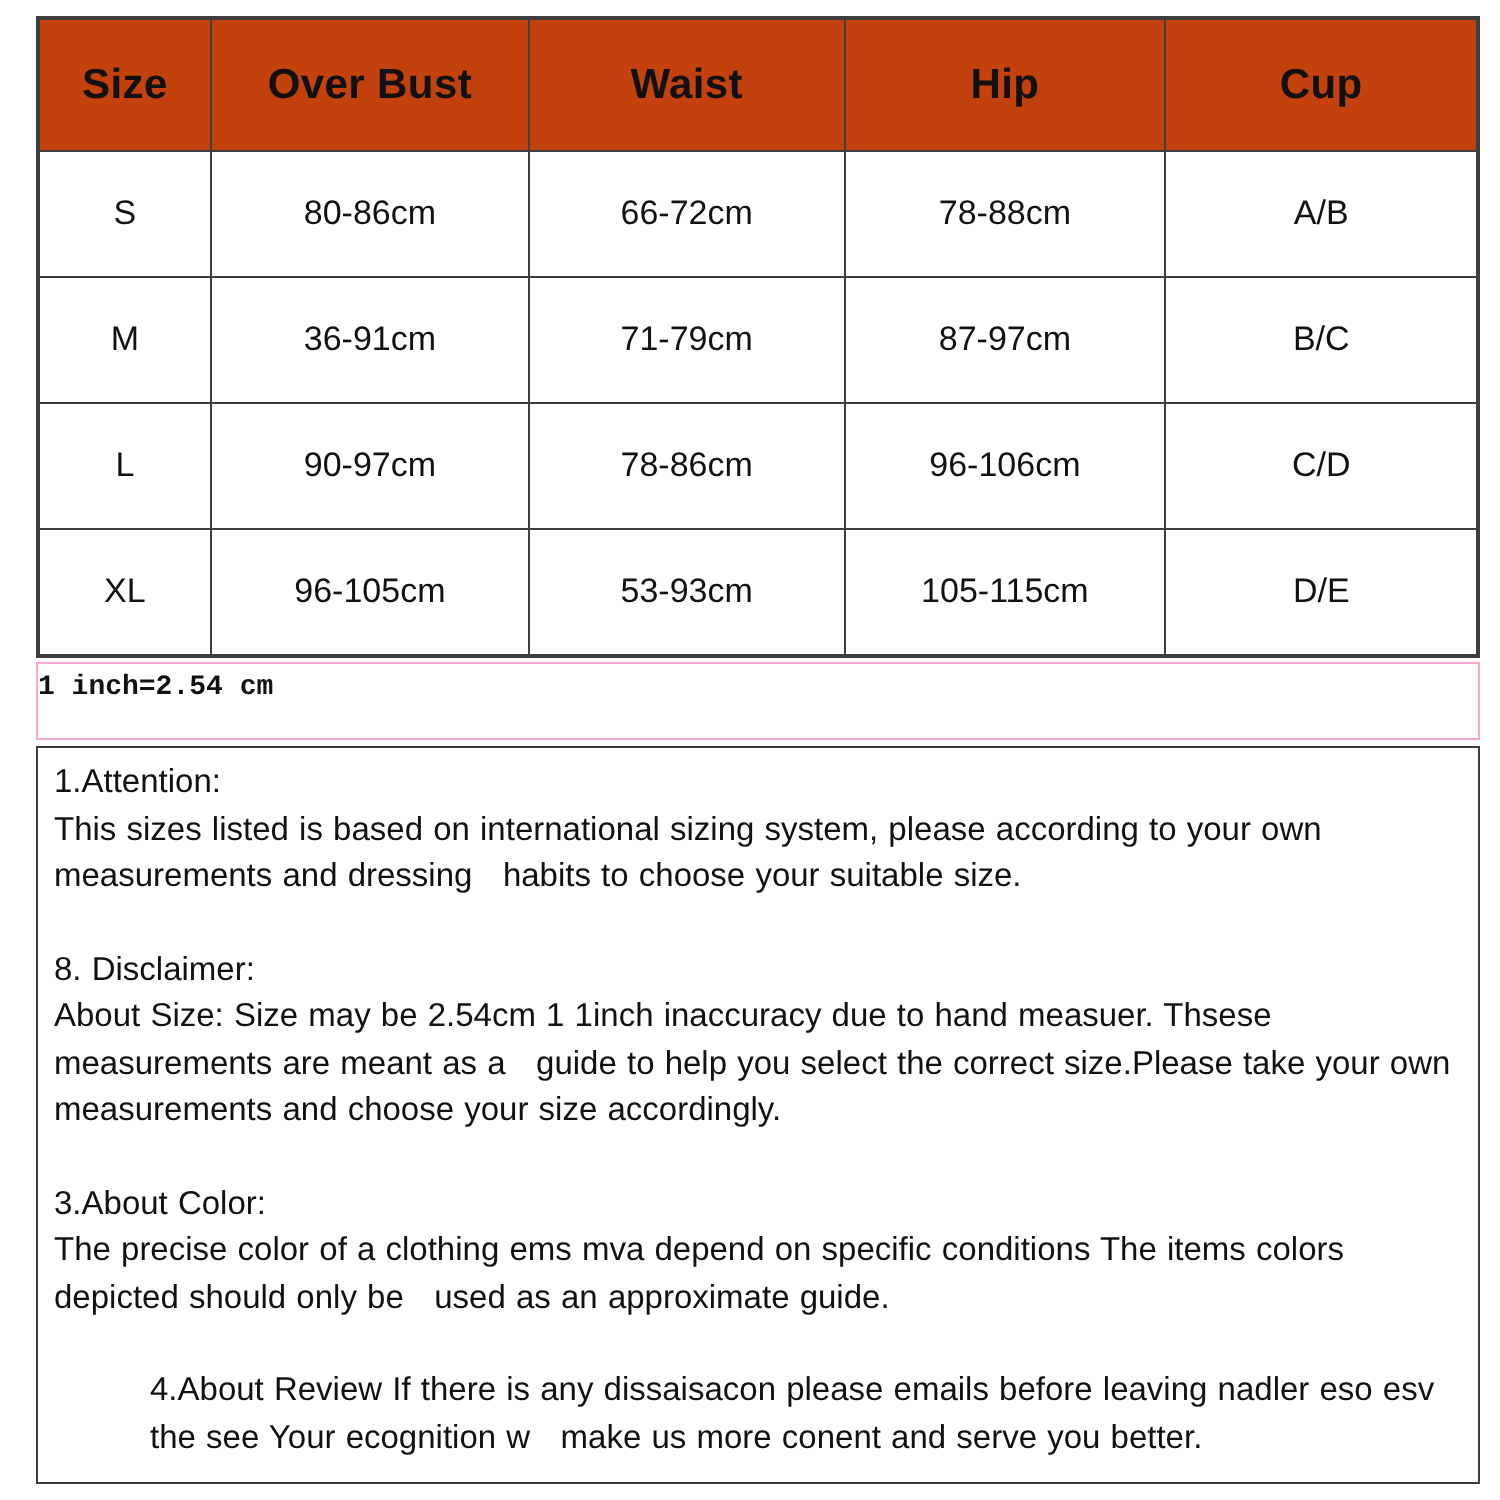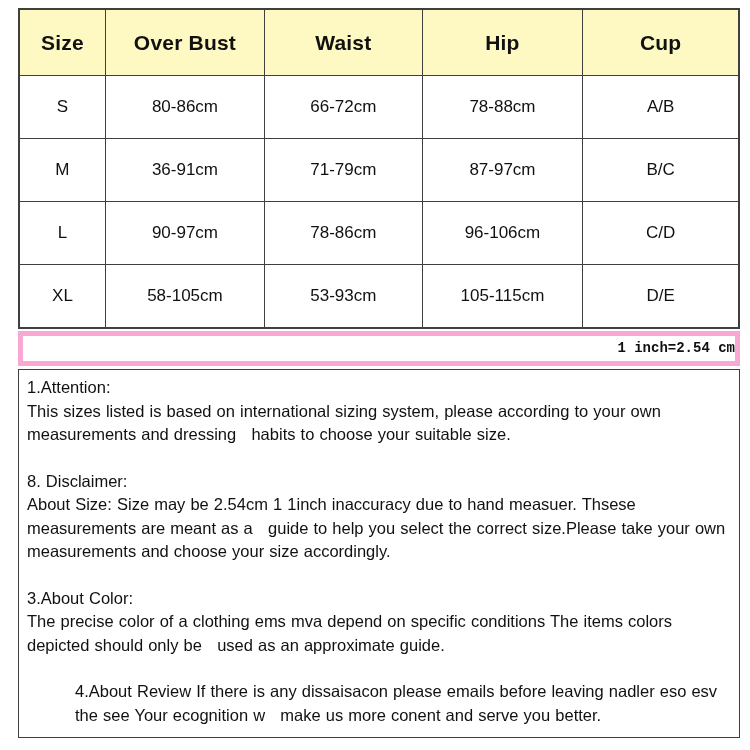--- a/index.html
+++ b/index.html
@@ -27,47 +27,47 @@
   table.size-table th,
   table.size-table td {
     border: 1px solid #3f3f3f;
     text-align: center;
     vertical-align: middle;
     overflow: hidden;
     white-space: nowrap;
   }
   table.size-table { border: 2px solid #3f3f3f; }
   table.size-table th {
-    background: #fef9c3;
+    background: #c2410c;
     font-size: 21px;
     font-weight: bold;
     height: 63px;
     letter-spacing: 0.2px;
   }
   table.size-table td {
     font-size: 17px;
     height: 60px;
     font-weight: normal;
   }
   col.c-size { width: 12%; }
   col.c-bust { width: 22.1%; }
   col.c-waist { width: 21.9%; }
   col.c-hip { width: 22.3%; }
   col.c-cup { width: 21.7%; }
   
   .info-row {
     box-sizing: border-box;
     width: 722px;
-    border: 5px solid #f9a8d4;
+    border: 1px solid #f9a8d4;
     margin-top: 3px;
-    text-align: right;
+    text-align: left;
     font-family: "Liberation Mono", "DejaVu Sans Mono", monospace;
     font-weight: bold;
     font-size: 14px;
-    padding: 4px 0 5px 0;
+    padding: 4px 0 17px 0;
     white-space: pre;
   }
   .info-row.first { margin-top: 2px; }
   
   .notes-box {
     box-sizing: border-box;
     width: 722px;
     border: 1px solid #3f3f3f;
     margin-top: 3px;
     padding: 6px 8px 8px 8px;
@@ -120,21 +120,21 @@
       </tr>
       <tr>
         <td>L</td>
         <td>90-97cm</td>
         <td>78-86cm</td>
         <td>96-106cm</td>
         <td>C/D</td>
       </tr>
       <tr>
         <td>XL</td>
-        <td>58-105cm</td>
+        <td>96-105cm</td>
         <td>53-93cm</td>
         <td>105-115cm</td>
         <td>D/E</td>
       </tr>
     </tbody>
   </table>
 
   <div class="info-row first">1 inch=2.54 cm</div>
 
   <div class="notes-box">

